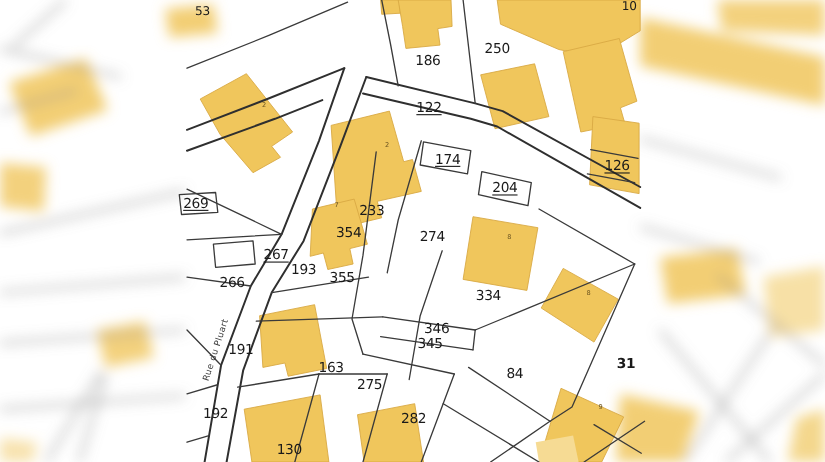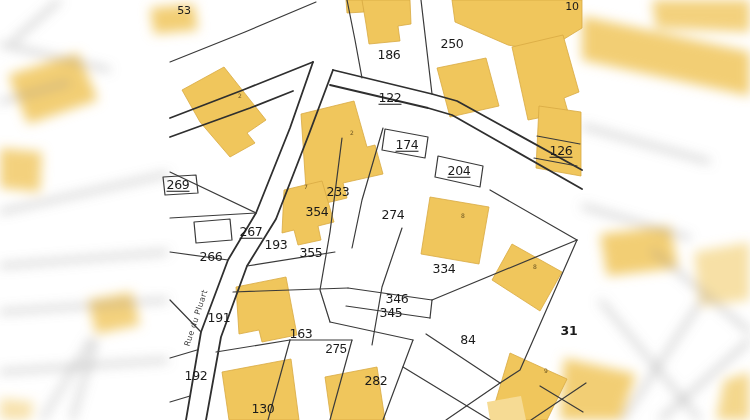--- a/index.html
+++ b/index.html
@@ -168,21 +168,21 @@
       <div class="parcel-label" style="left: 243px; top: 245px; margin-left: 33px;">193</div>
       <div class="parcel-label" style="left: 211px; top: 257px;">266</div>
       <div class="parcel-label" style="left: 311px; top: 253px;">355</div>
       <div class="parcel-label" style="left: 444px; top: 269px;">334</div>
       <div class="parcel-label" style="left: 397px; top: 299px;">346</div>
       <div class="parcel-label" style="left: 391px; top: 313px;">345</div>
       <div class="parcel-label" style="left: 219px; top: 318px;">191</div>
       <div class="parcel-label" style="left: 301px; top: 334px;">163</div>
       <div class="parcel-label" style="left: 468px; top: 340px;">84</div>
       <div class="parcel-label" style="left: 569px; top: 331px; font-weight: bold;">31</div>
-      <div class="parcel-label" style="left: 336px; top: 350px; font-family: Liberation Mono, monospace;">275</div>
+      <div class="parcel-label" style="left: 336px; top: 350px;">275</div>
       <div class="parcel-label" style="left: 196px; top: 376px;">192</div>
       <div class="parcel-label" style="left: 376px; top: 381px;">282</div>
       <div class="parcel-label" style="left: 263px; top: 409px;">130</div>
       <div class="parcel-label small" style="left: 572px; top: 6px;">10</div>
       <div class="parcel-label small" style="left: 184px; top: 10px;">53</div>
       <div class="building-mark" style="left: 240px; top: 96px;">2</div>
       <div class="building-mark" style="left: 352px; top: 133px;">2</div>
       <div class="building-mark" style="left: 306px; top: 187px;">7</div>
       <div class="building-mark" style="left: 463px; top: 216px;">8</div>
       <div class="building-mark" style="left: 535px; top: 267px;">8</div>

